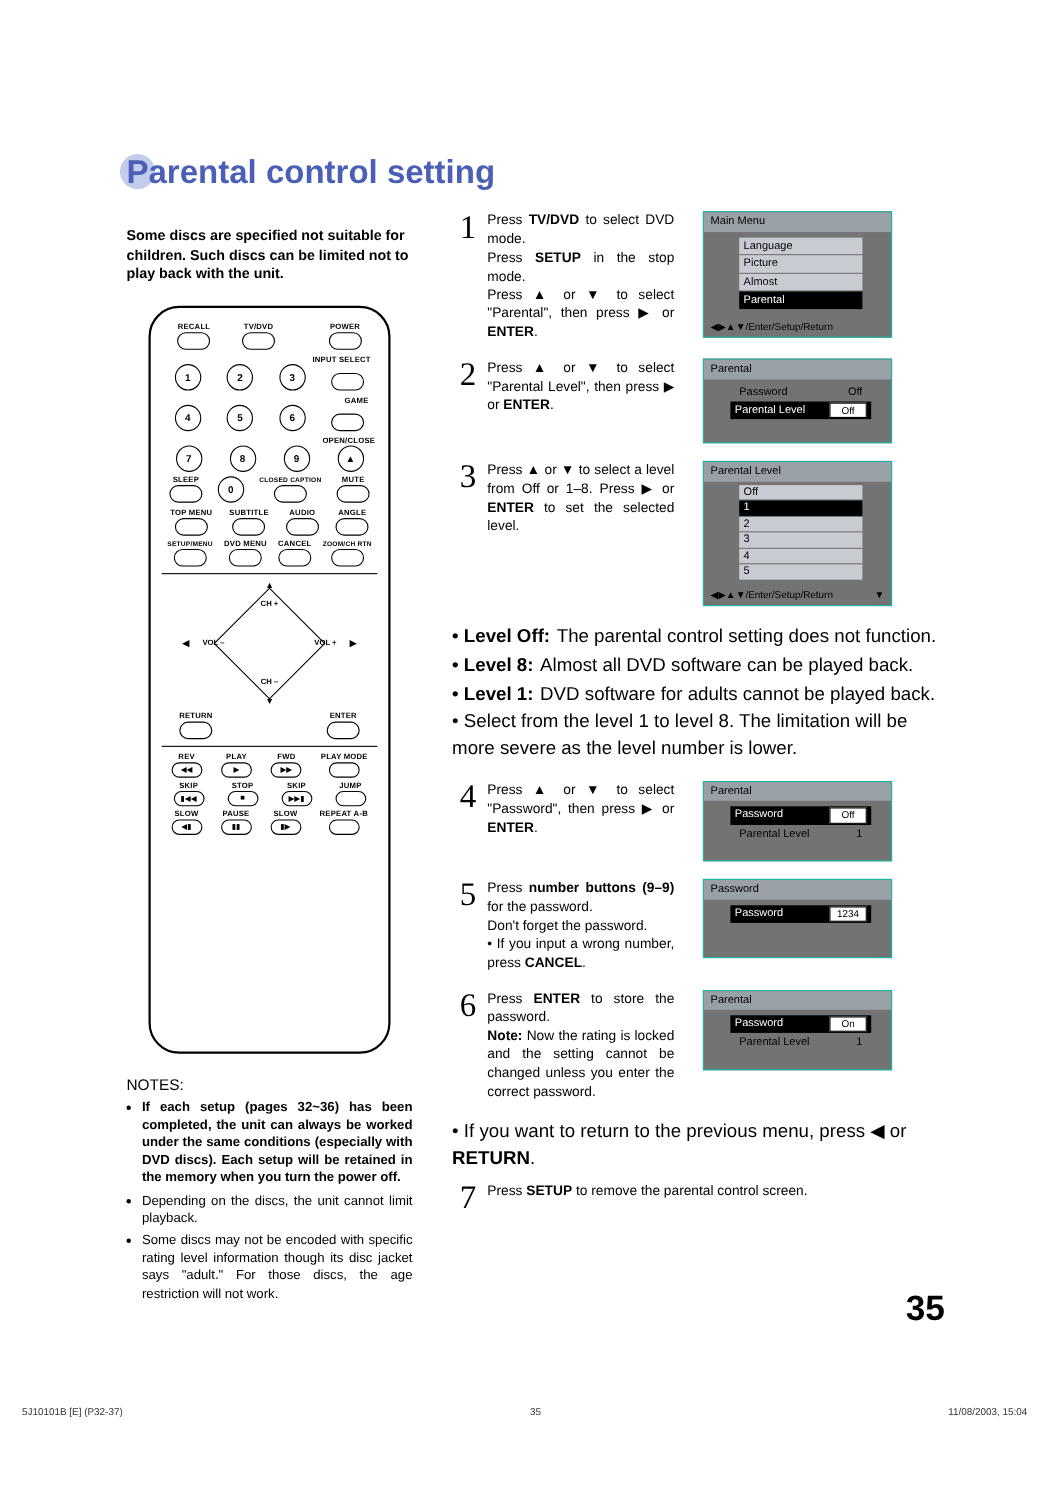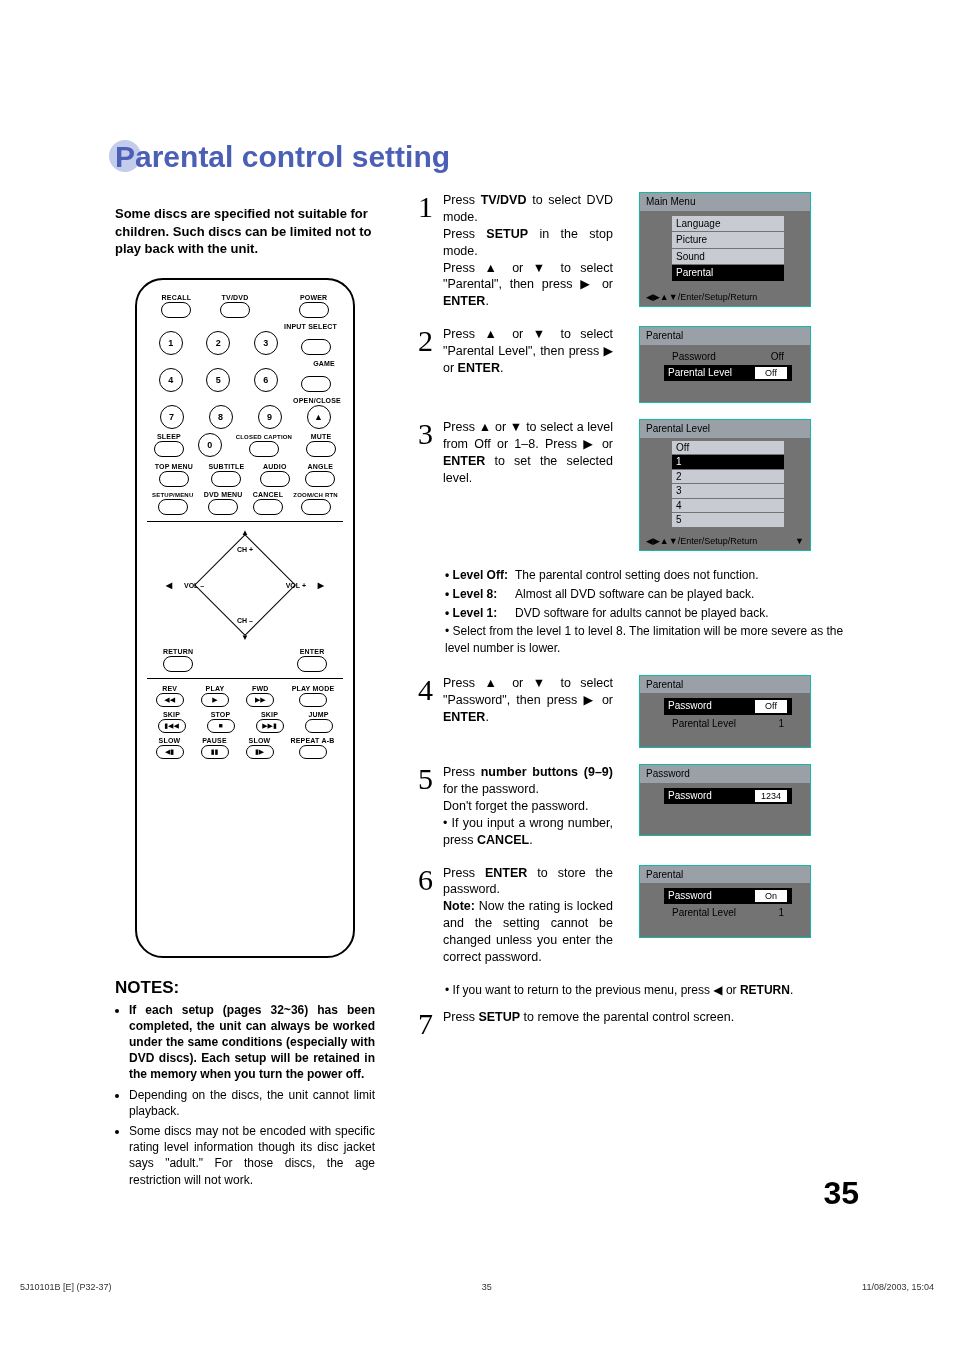--- a/index.html
+++ b/index.html
@@ -75,21 +75,21 @@
   .remote .dpad .up { left:50%;top:-2px;transform:translateX(-50%);}
   .remote .dpad .down { left:50%;bottom:-2px;transform:translateX(-50%);}
   .remote .dpad .left { left:-14px;top:50%;transform:translateY(-50%);}
   .remote .dpad .right { right:-14px;top:50%;transform:translateY(-50%);}
   .remote .dpad .lbl-ch-up{position:absolute;left:50%;top:16px;transform:translateX(-50%);font-size:7px;font-weight:bold;}
   .remote .dpad .lbl-ch-dn{position:absolute;left:50%;bottom:16px;transform:translateX(-50%);font-size:7px;font-weight:bold;}
   .remote .dpad .lbl-vol-l{position:absolute;left:4px;top:50%;transform:translateY(-50%);font-size:7px;font-weight:bold;}
   .remote .dpad .lbl-vol-r{position:absolute;right:4px;top:50%;transform:translateY(-50%);font-size:7px;font-weight:bold;}
   .remote .blank { height:150px; }
 
-  .notes-head { font-weight:bold; font-size:17px; margin-top:10px;}
+  .notes-head { font-weight:normal; font-size:14px; margin-top:10px;}
   .notes ul { margin:4px 0 0 0; padding-left:14px; font-size:12px; line-height:1.35;}
   .notes li { margin-bottom:4px; text-align:justify;}
 
   
   .step { display:flex; gap:10px; margin-bottom:16px; }
   .step .num {
     font-size:30px;
     font-family:"Times New Roman",serif;
     font-weight:normal;
     line-height:1;
@@ -128,21 +128,21 @@
     font-size:10px;
   }
   .osd .item.sel { background:#000; color:#fff; }
   .osd .item .val { background:#fff;color:#000;padding:0 4px;border:1px solid #000;font-size:9px;min-width:24px;text-align:center;}
   .osd .item.sel .val { }
   .osd .hint { font-size:9px; padding:3px 6px; }
   .osd .levels { padding:2px 6px 4px 6px;}
   .osd .lvl { background:#c8ccd2; margin:1px 20px 1px 26px; padding:0 4px; font-size:10px;}
   .osd .lvl.sel { background:#000;color:#fff;}
 
-  .sub { margin-left:34px; font-size:12px; line-height:1.4; }
+  .sub { font-size:17px; line-height:1.4; }
   .sub .row { display:flex; gap:6px; margin-bottom:2px;}
   .sub .lab { font-weight:bold; min-width:64px;}
   .sub .desc { flex:1; text-align:justify;}
 
   .pagenum {
     position:absolute;
     right:95px;
     bottom:40px;
     font-size:32px;
     font-weight:bold;
@@ -362,21 +362,21 @@
           <div class="osd">
             <div class="bar">Main Menu</div>
             <div class="menu">
               <div class="item">
                   <span>Language</span>
                 </div>
               <div class="item">
                   <span>Picture</span>
                 </div>
               <div class="item">
-                  <span>Sound</span>
+                  <span>Almost</span>
                 </div>
               <div class="item sel">
                   <span>Parental</span>
                 </div>
             </div>
             <div class="hint">◀▶▲▼/Enter/Setup/Return</div>
           </div>
         </div>
       </div>
 

